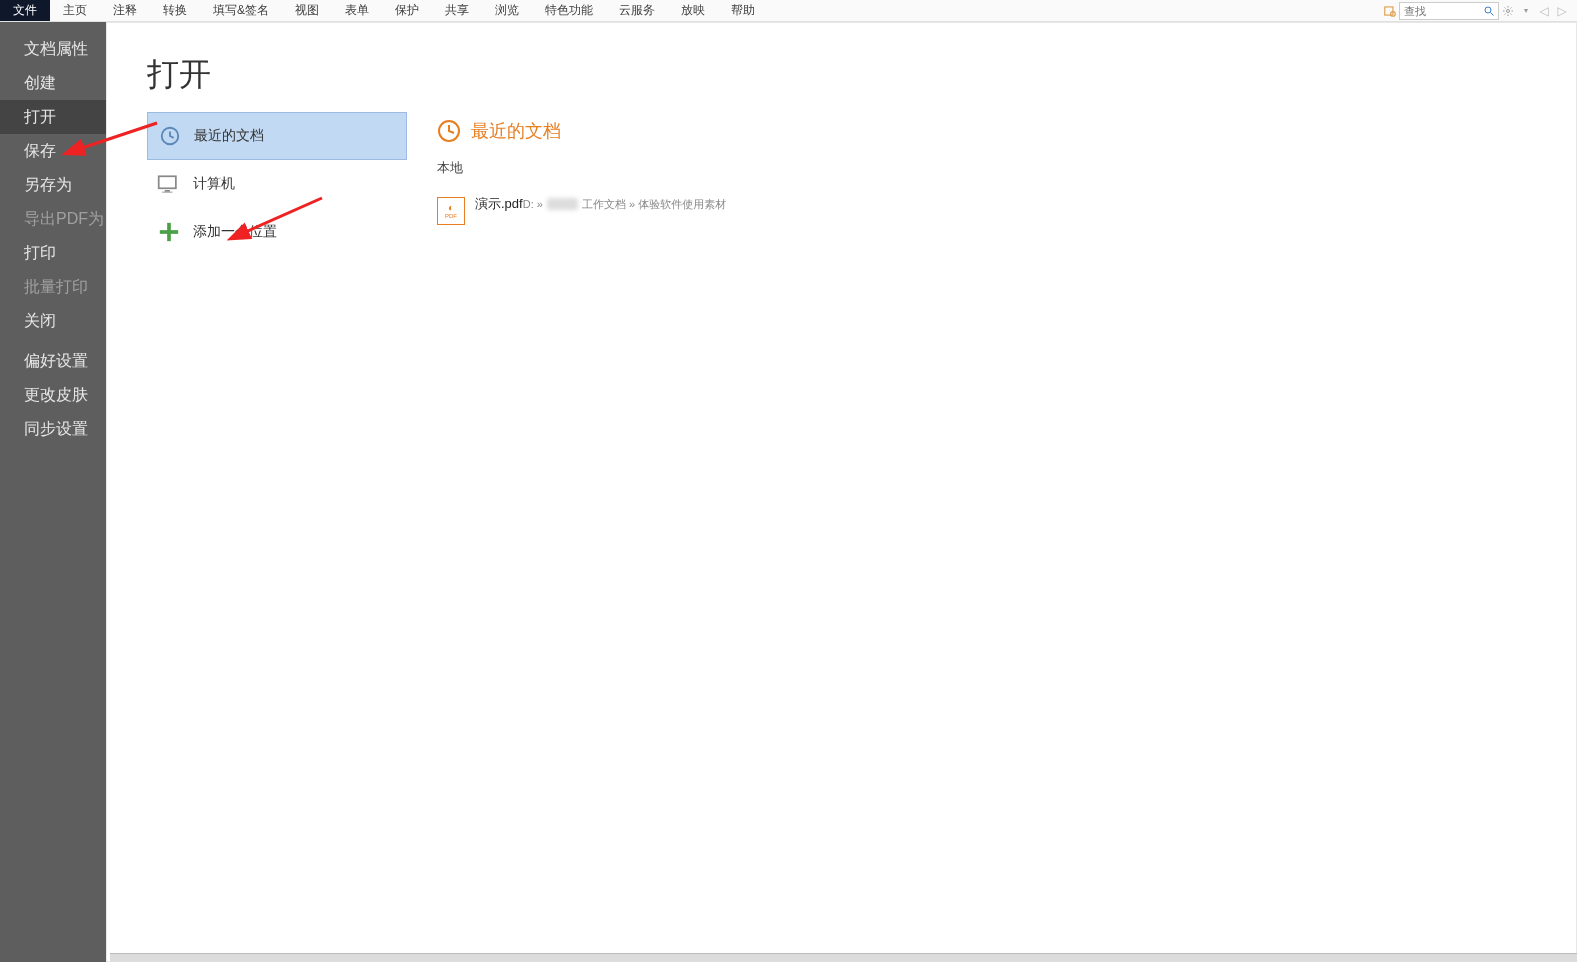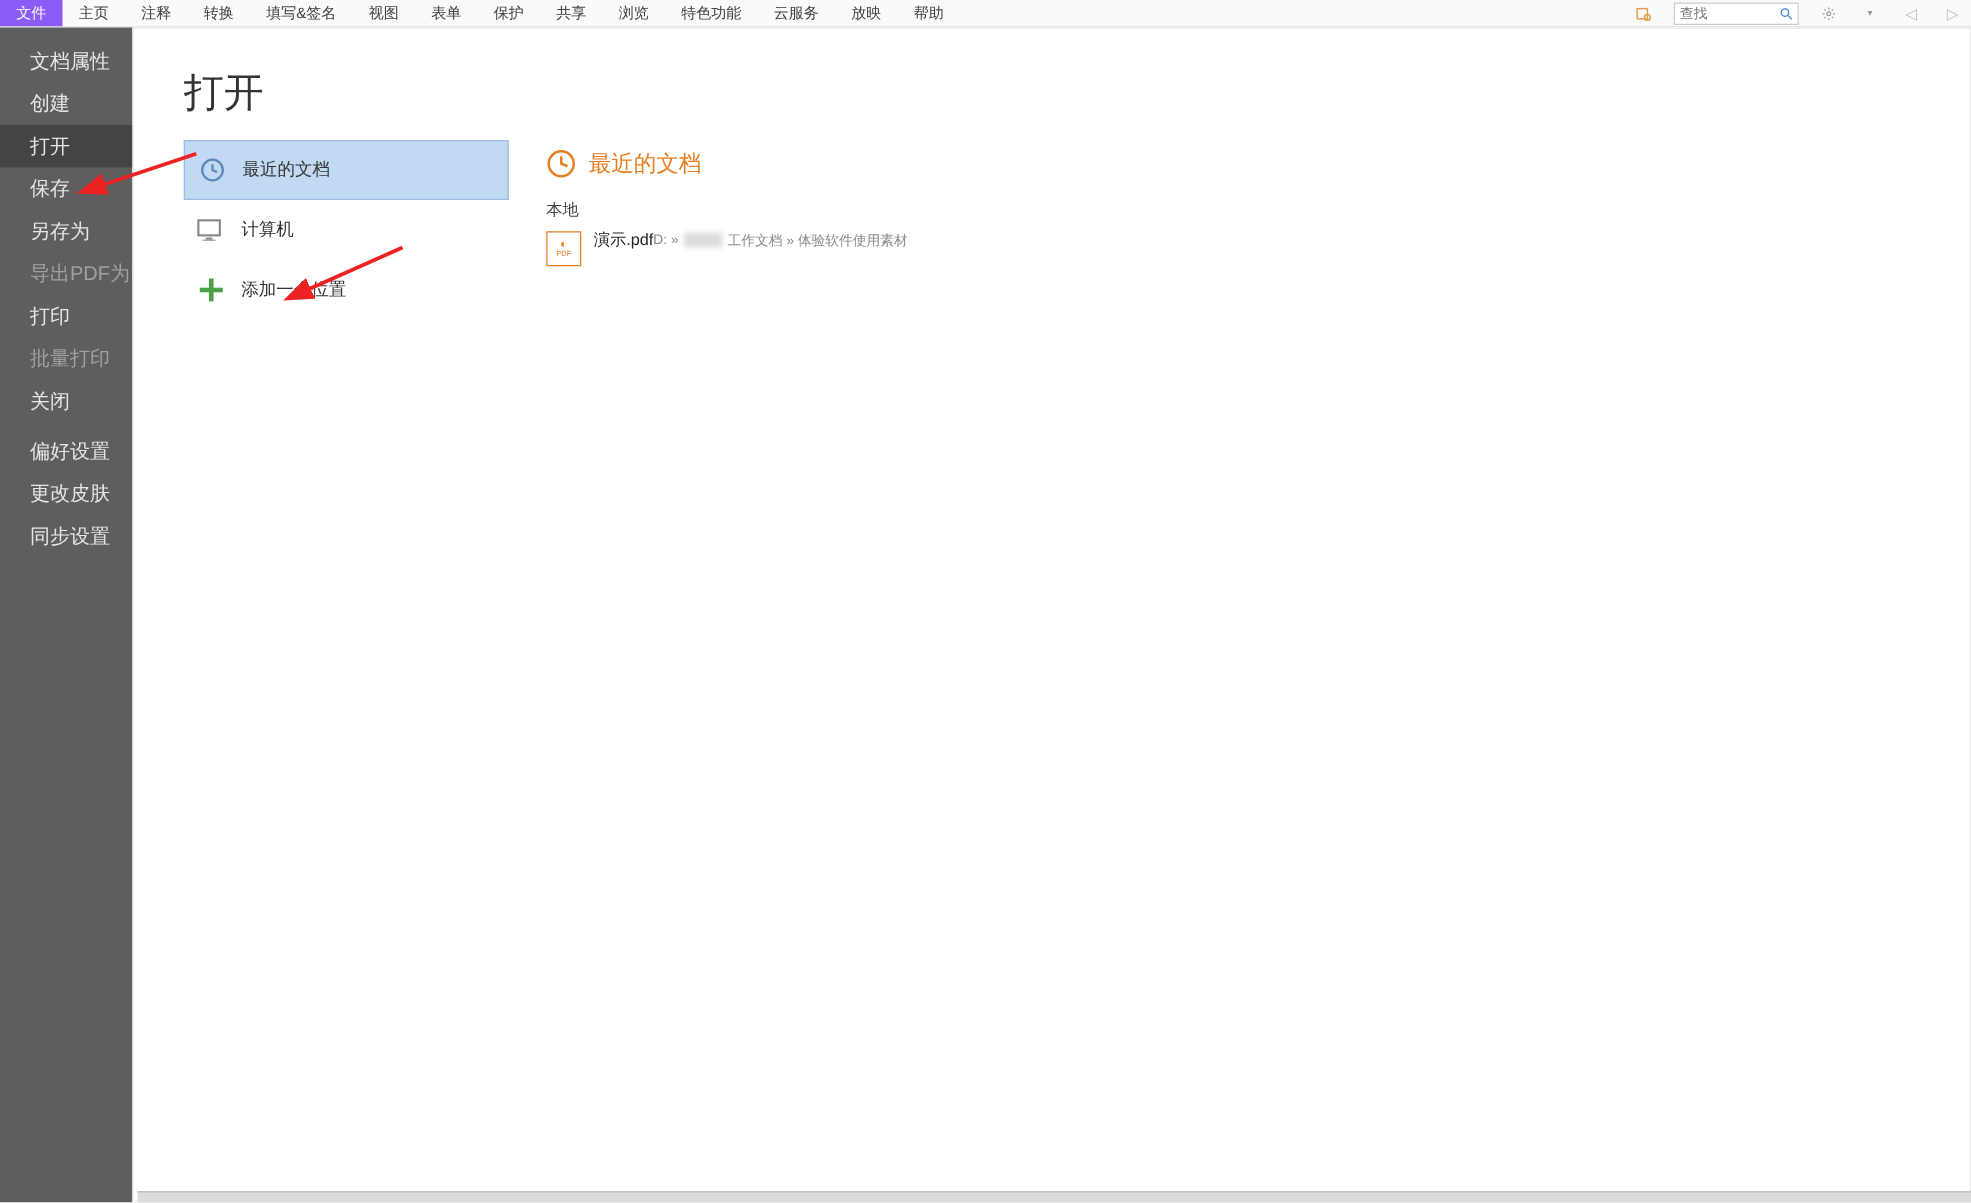--- a/index.html
+++ b/index.html
@@ -19,28 +19,28 @@
   align-items: stretch;
 }
 .menubar .tab {
   padding: 0 13px;
   display: flex;
   align-items: center;
   color: #404040;
   cursor: pointer;
 }
 .menubar .tab.active {
-  background: #8b5cf6;
+  background: #0f172a;
   color: #fff;
 }
 .menubar .spacer { flex: 1; }
 .menubar .right {
   display: flex;
   align-items: center;
-  gap: 15px;
+  gap: 0;
   padding-right: 6px;
 }
 .search-wrap {
   display: flex;
   align-items: center;
   border: 1px solid #ccc;
   background: #fff;
   height: 18px;
 }
 .search-wrap input {
@@ -134,21 +134,21 @@
   align-items: center;
   gap: 10px;
   color: #e67e22;
   font-size: 18px;
   padding-top: 66px;
   margin-bottom: 16px;
 }
 .section-label {
   color: #444;
   font-size: 13px;
-  margin-bottom: 4px;
+  margin-bottom: 16px;
 }
 .file-row {
   display: flex;
   align-items: flex-start;
   gap: 10px;
   padding: 2px 0;
   cursor: pointer;
 }
 .file-icon {
   width: 28px;

